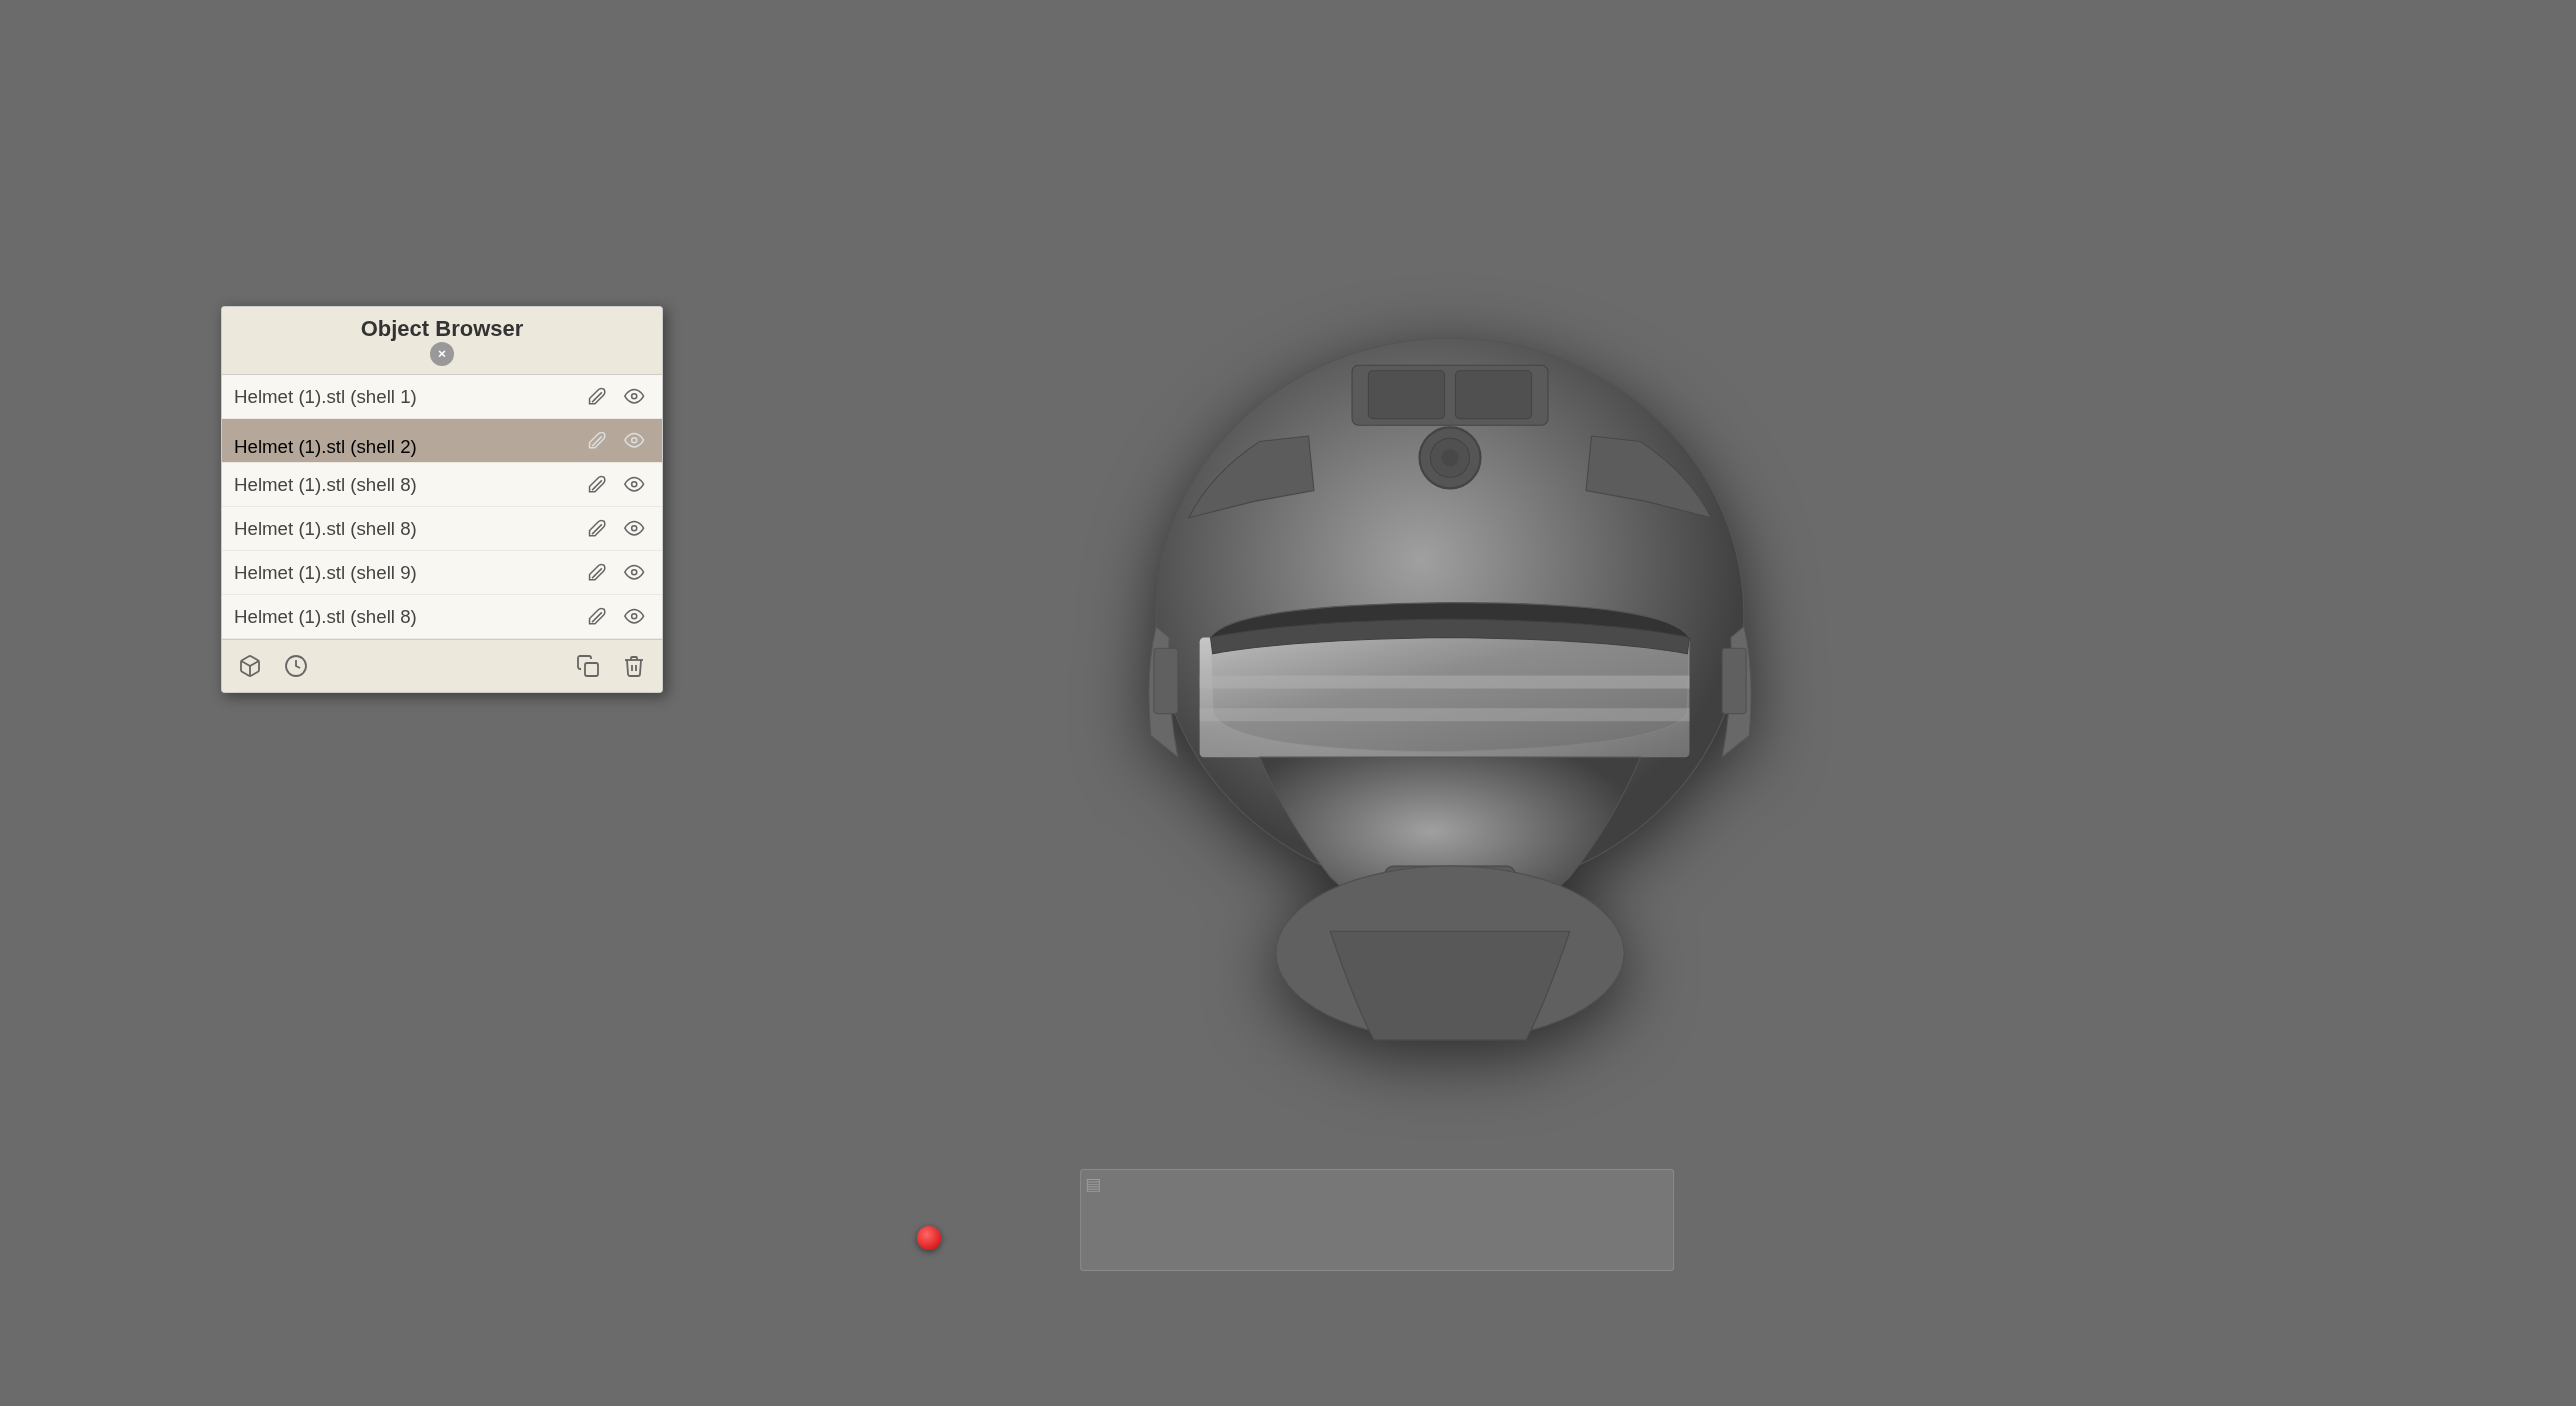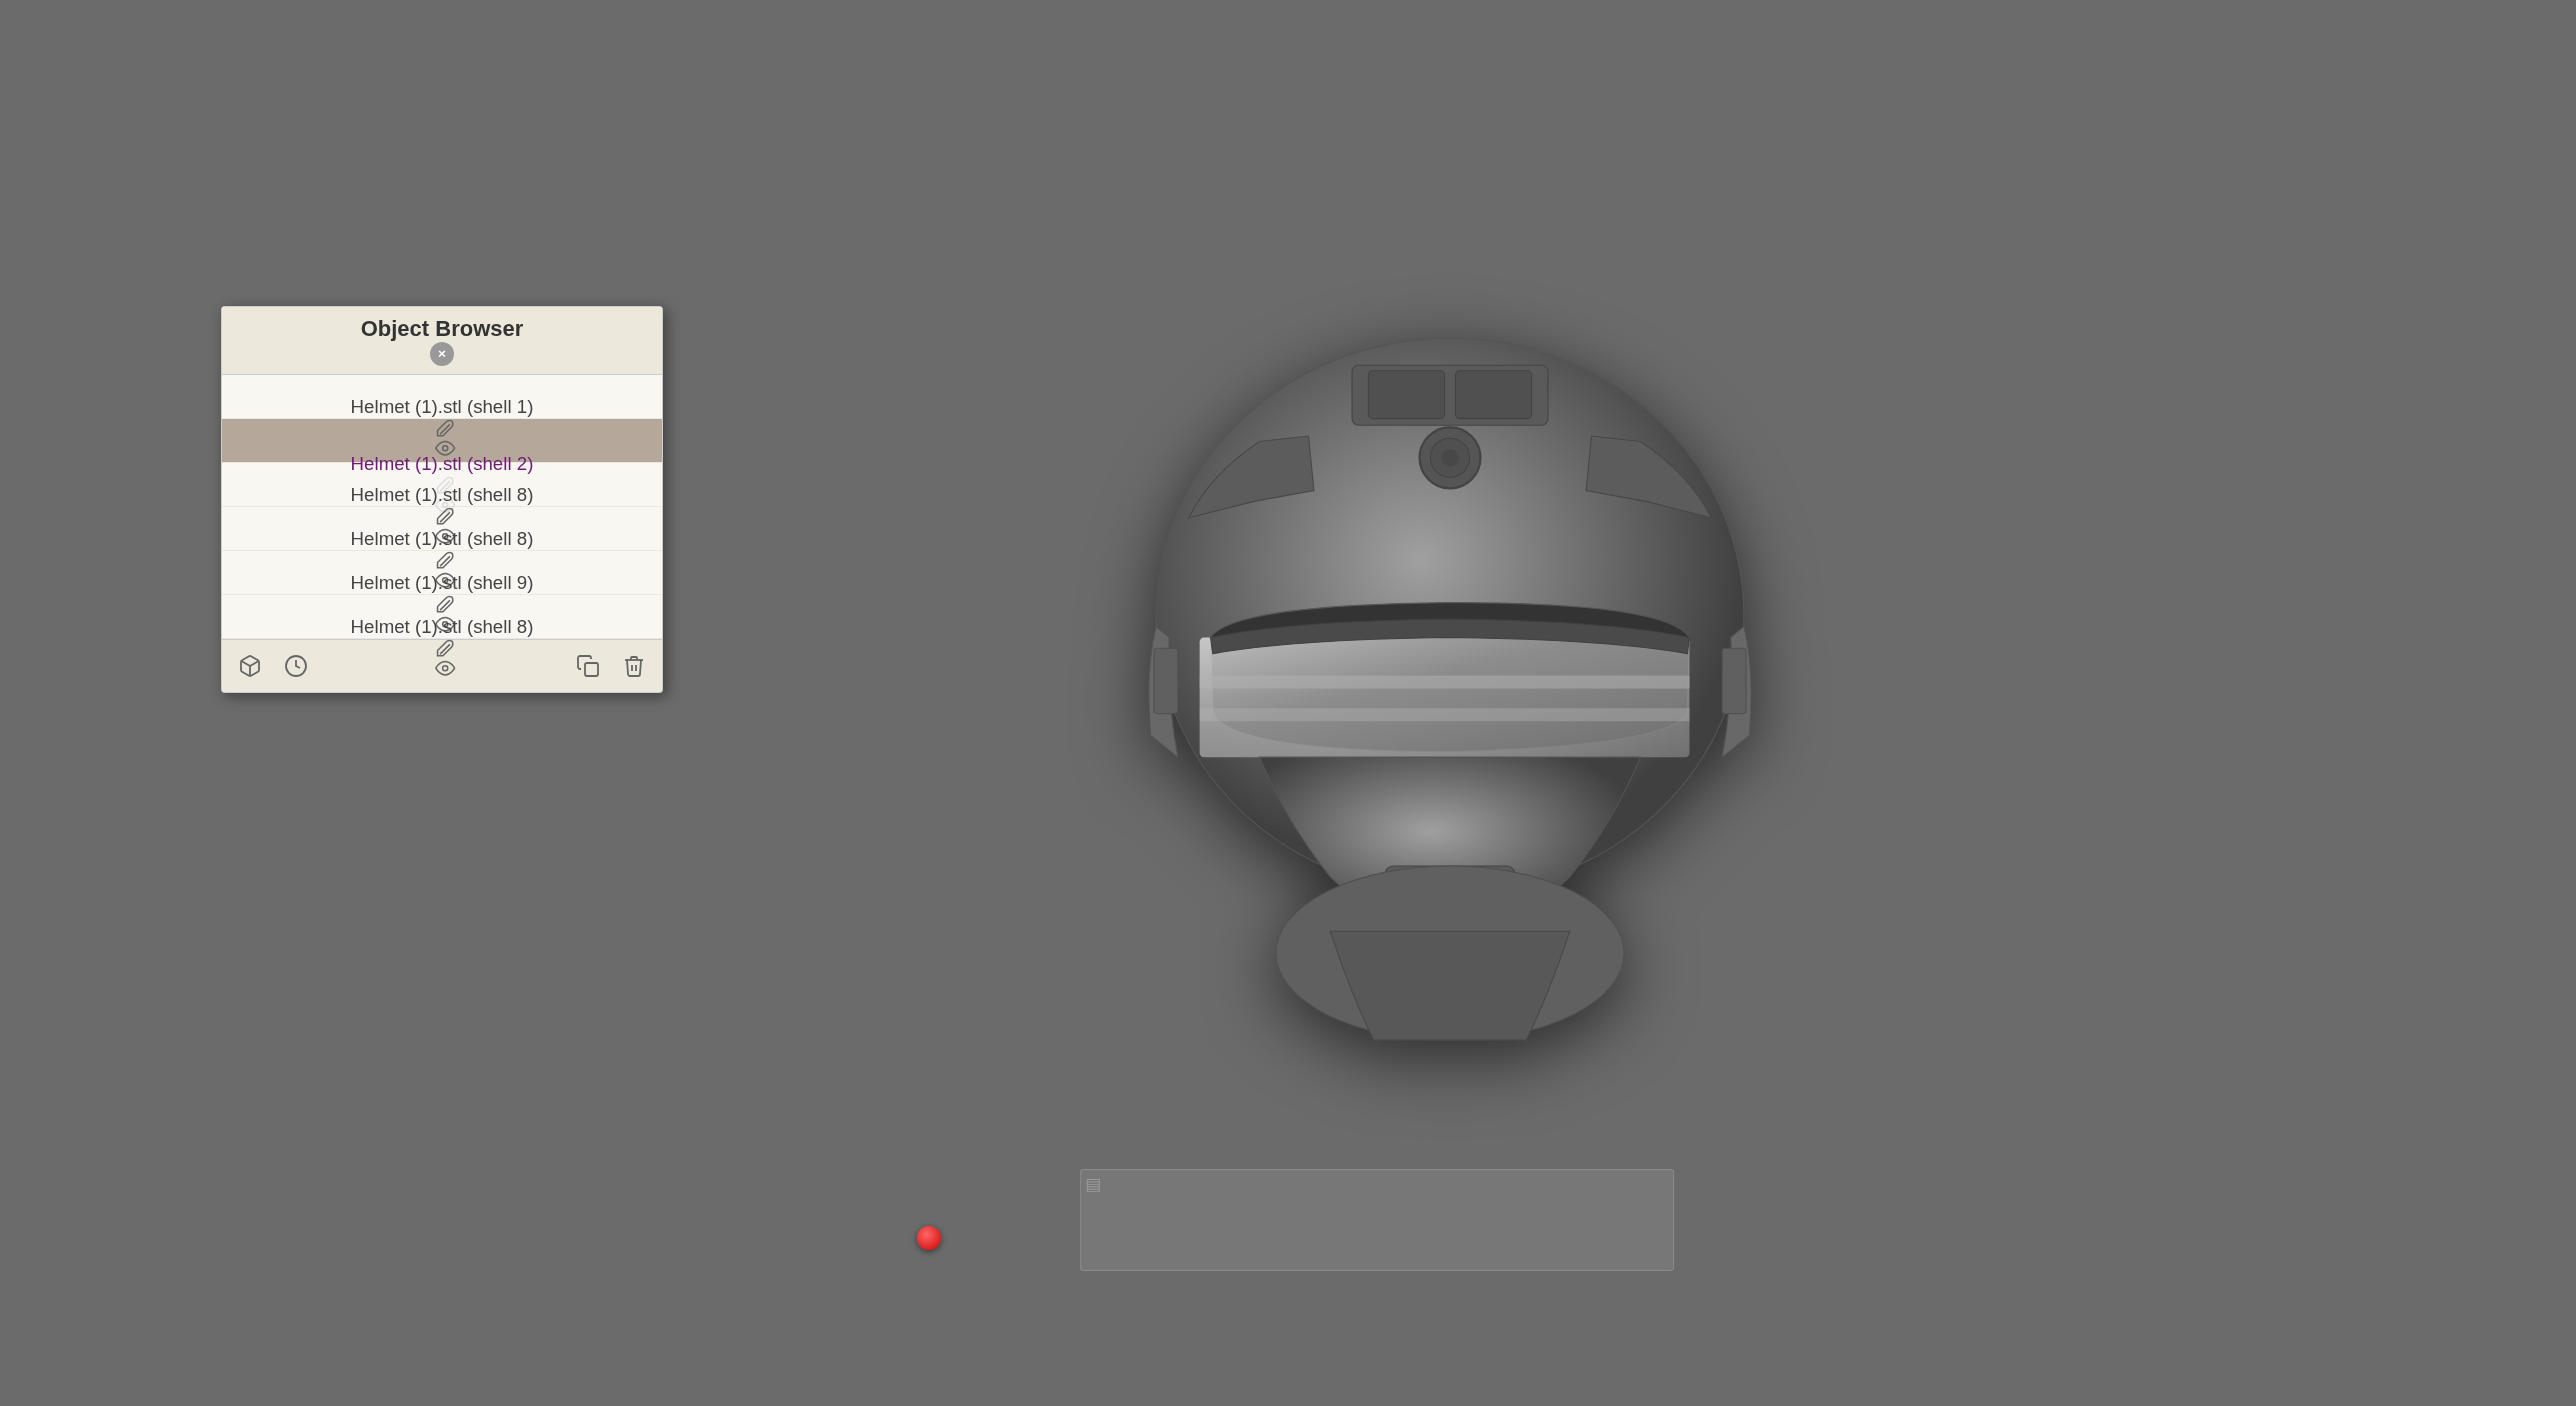--- a/index.html
+++ b/index.html
@@ -127,33 +127,32 @@
       font-weight: bold;
     }
 
     .panel-body {
       background: #f9f7f2;
     }
 
     .object-row {
       display: flex;
       align-items: center;
-      padding: 21px 12px;
+      padding: 5px 12px;
       border-bottom: 0.8px solid #ece8e0;
       cursor: pointer;
       height: 44px;
-      flex-direction: column;
     }
 
     .object-row.selected {
       background: #b5a89a;
     }
 
     .object-row.selected .row-label {
-      color: #701a75;
+      color: #000000;
       margin-top: 13px;
     }
 
     .row-label {
       flex: 1;
       font-size: 18.7px;
       color: #444;
     }
 
     .row-icon {

